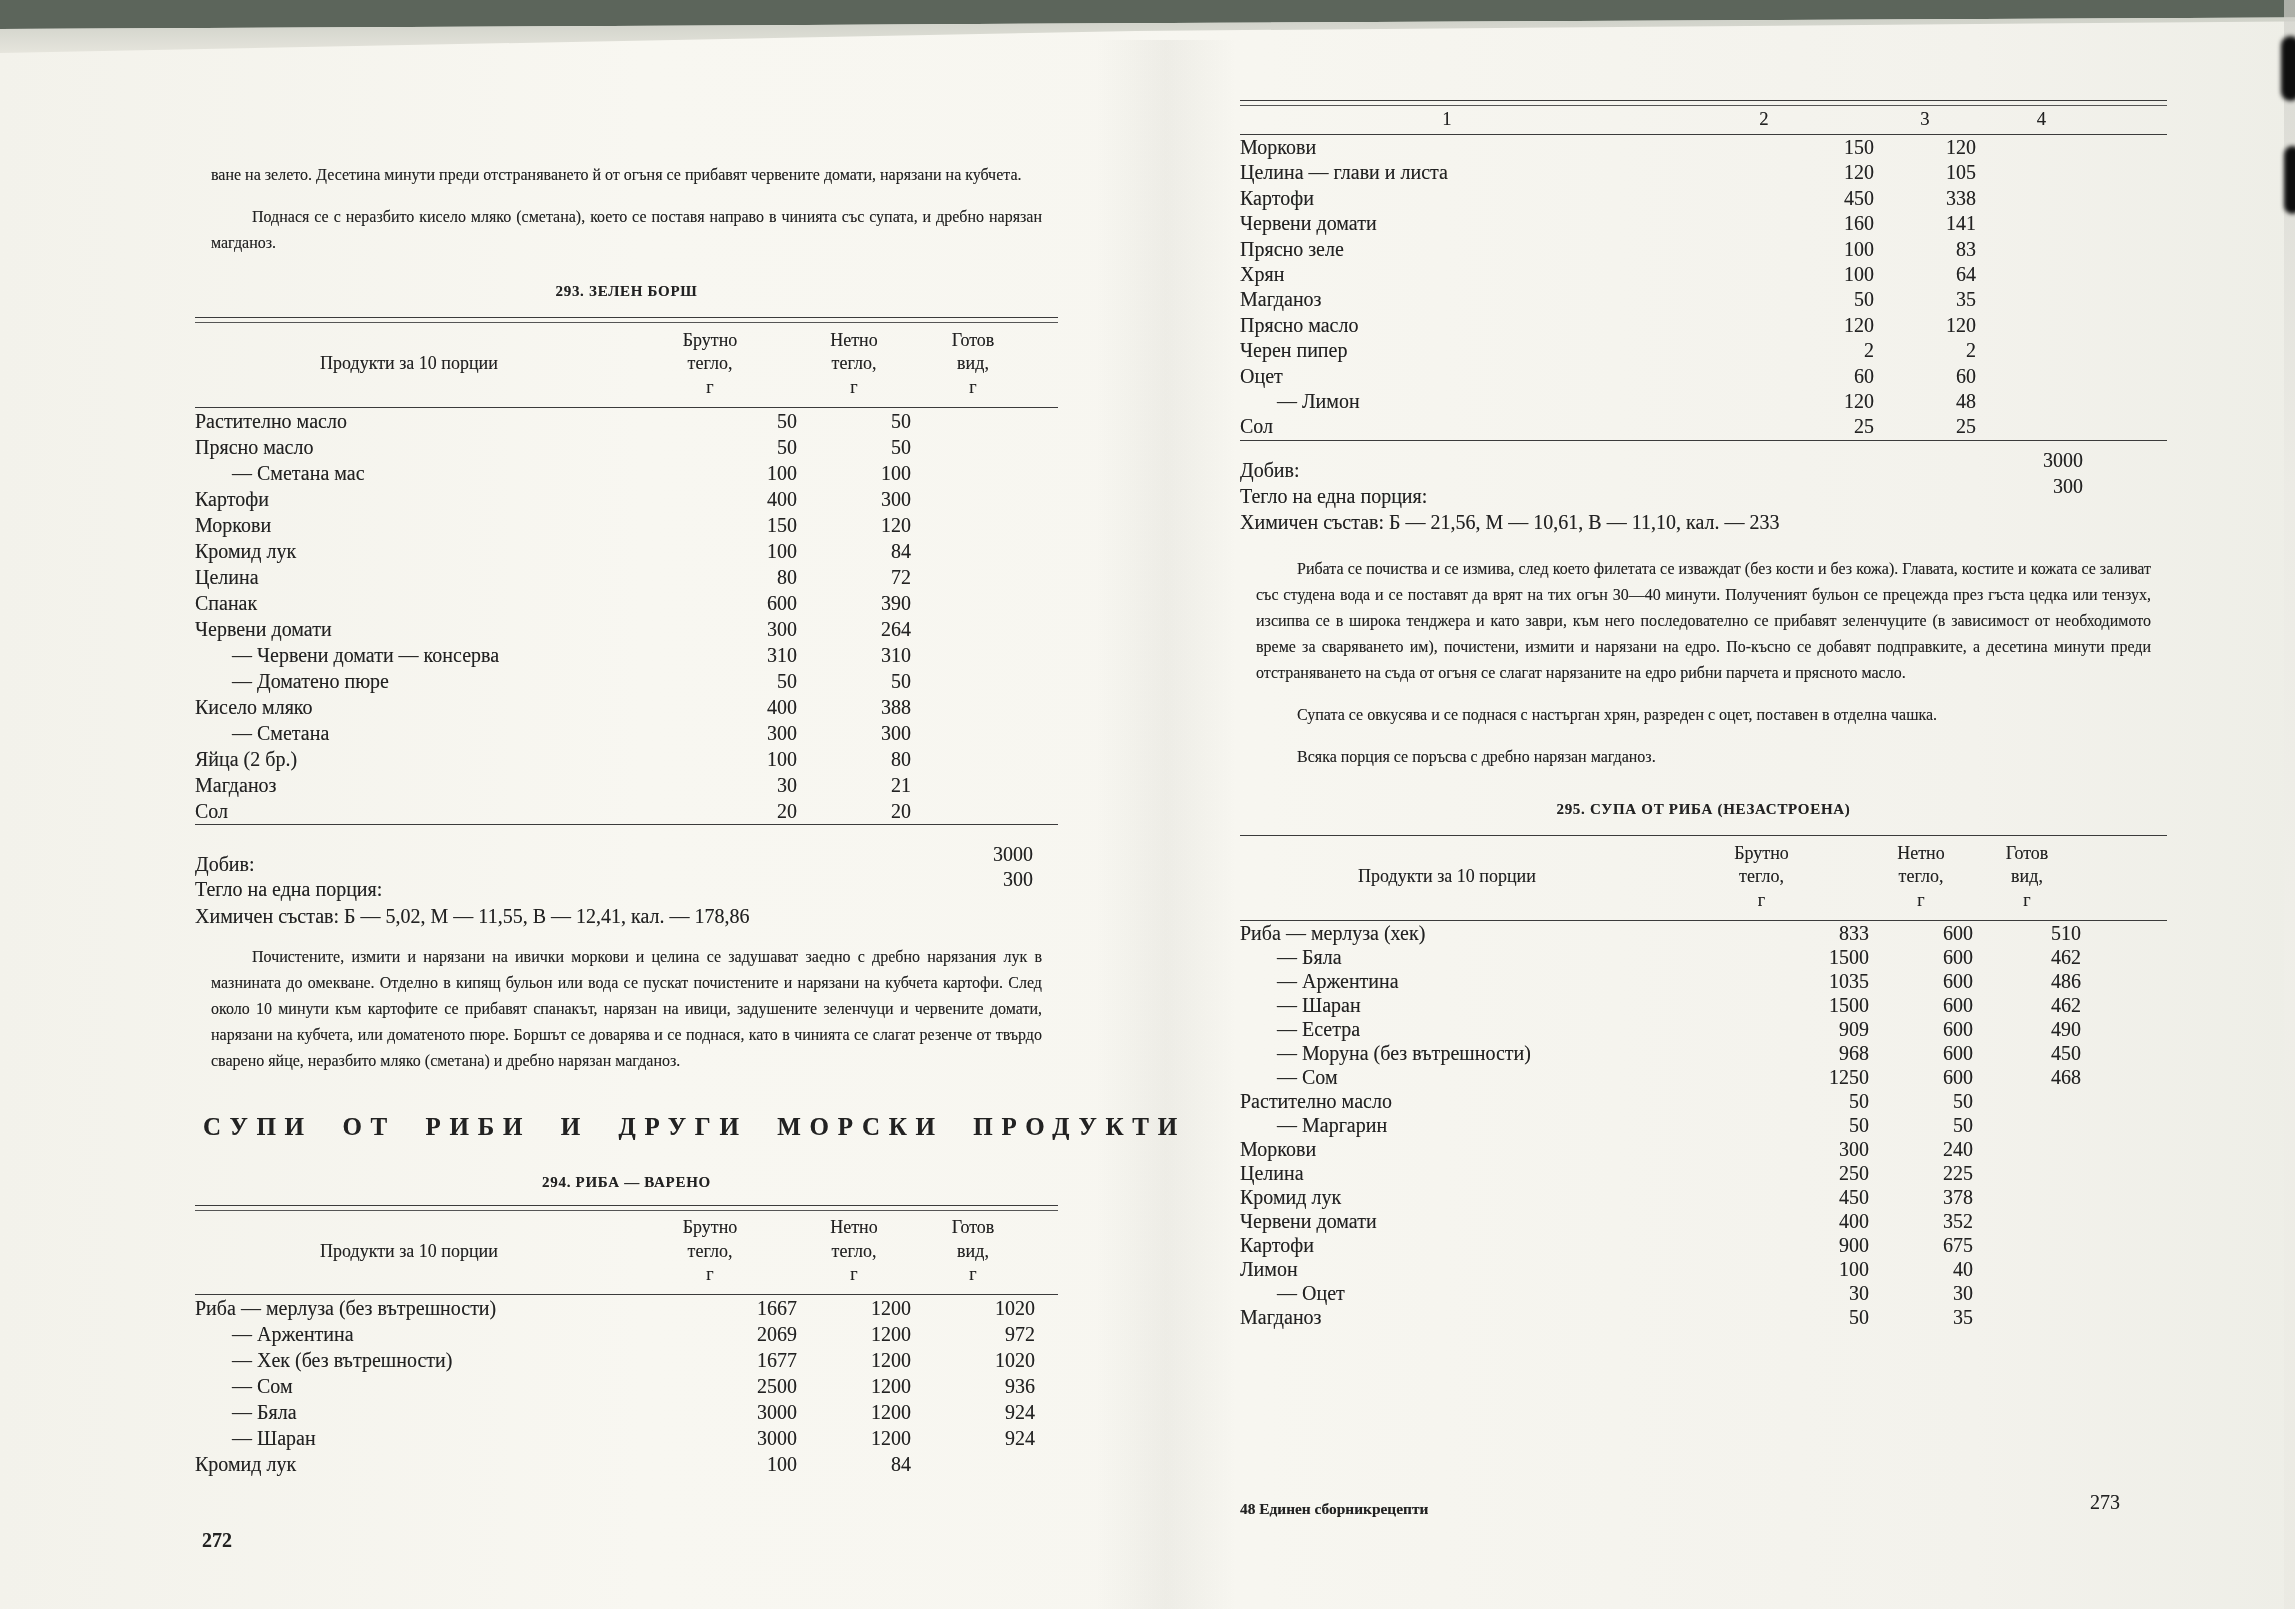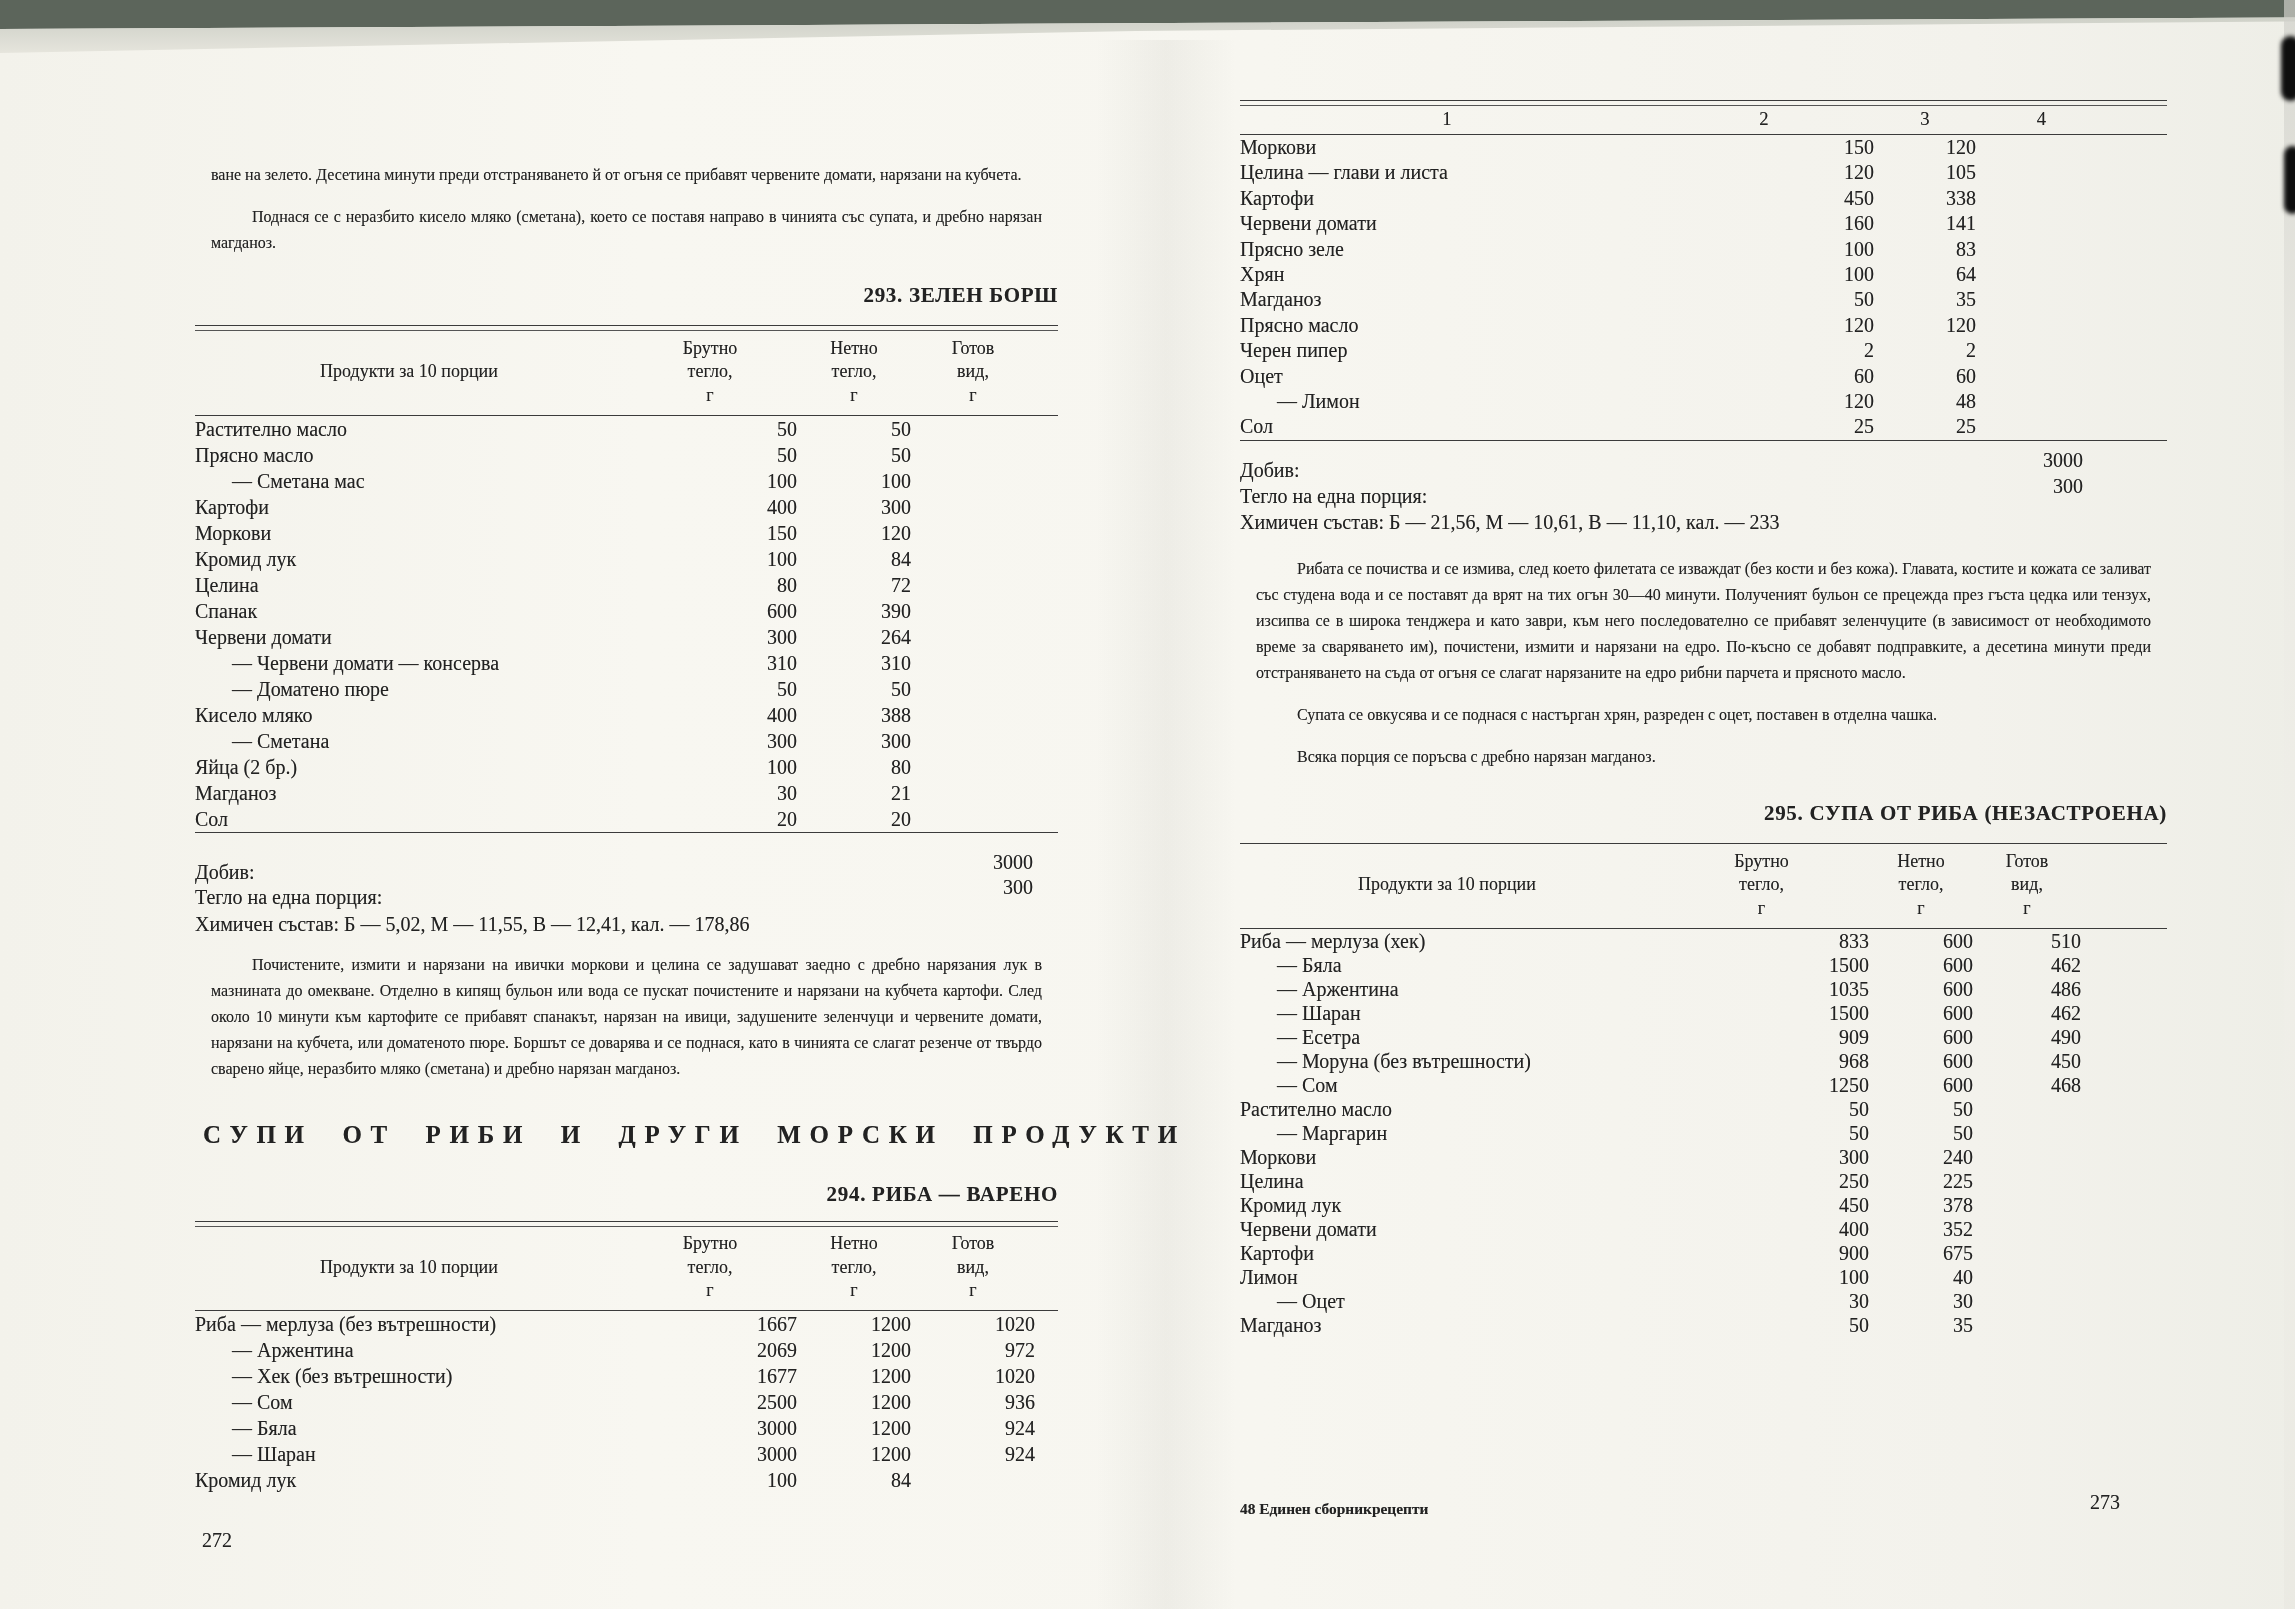--- a/index.html
+++ b/index.html
@@ -23,21 +23,21 @@
   .gutter { position:absolute; left:1096px; top:40px; width:140px; height:1569px;
     background:linear-gradient(90deg, rgba(0,0,0,0), rgba(110,110,100,0.07) 50%, rgba(0,0,0,0)); }
 
   .page { position:absolute; }
   .page-left  { left:195px;  top:146px; width:863px; }
   .page-right { left:1240px; top:100px; width:927px; }
 
   .body-text { margin:16px; font-size:16px; line-height:26px; text-align:justify; text-indent:41px; }
   .no-indent { text-indent:0; }
 
-  .recipe-title { margin:0; font-size:21px; font-weight:bold; text-align:right; letter-spacing:0.7px; }
+  .recipe-title { margin:0; font-size:15px; font-weight:bold; text-align:center; letter-spacing:0.7px; }
   .section-heading { margin:8px; font-size:25px; font-weight:bold; text-align:center;
     letter-spacing:8.7px; word-spacing:14.7px; white-space:nowrap; }
 
   .rule { height:0; border-top:1.7px solid #3b3b3b; }
   .rule.double { height:4px; border-top:1.7px solid #3b3b3b; border-bottom:1px solid #555; }
 
   table.tbl { width:100%; border-collapse:collapse; table-layout:fixed; font-size:20px; }
   .tbl td, .tbl th { padding:0; }
   .tbl thead th { font-weight:normal; font-size:18px; line-height:23.4px; white-space:pre-line;
     vertical-align:middle; text-align:center; padding:5.3px 0 8px;
@@ -72,21 +72,21 @@
 
   .mt-h293 { margin-top:27px; }  .mt-r293 { margin-top:17.4px; }
   .mt-yield-l { margin-top:27px; } .mt-p2 { margin-top:14.7px; }
   .mt-sec { margin-top:39px; }   .mt-h294 { margin-top:33px; }
   .mt-r294 { margin-top:13.4px; }
   .mt-yield-r { margin-top:17.4px; } .mt-rp1 { margin-top:20px; }
   .mt-rp2 { margin-top:5.3px; }    .mt-h295 { margin-top:31px; }
   .mt-r295 { margin-top:17.4px; }
 
   .pageno { position:absolute; font-size:20px; }
-  .pageno-left  { left:202px; top:1529px; }
+  .pageno-left  { left:202px; top:1529px;font-weight:bold; }
   .pageno-right { right:175px; top:1491px; }
   .footer-imprint { position:absolute; left:1240px; top:1500px; font-size:15.4px; font-weight:bold; }
 </style>
 </head>
 <body>
 
 <div class="canvas">
 
   <div class="scan-band"></div>
   <div class="scan-wedge"></div>

